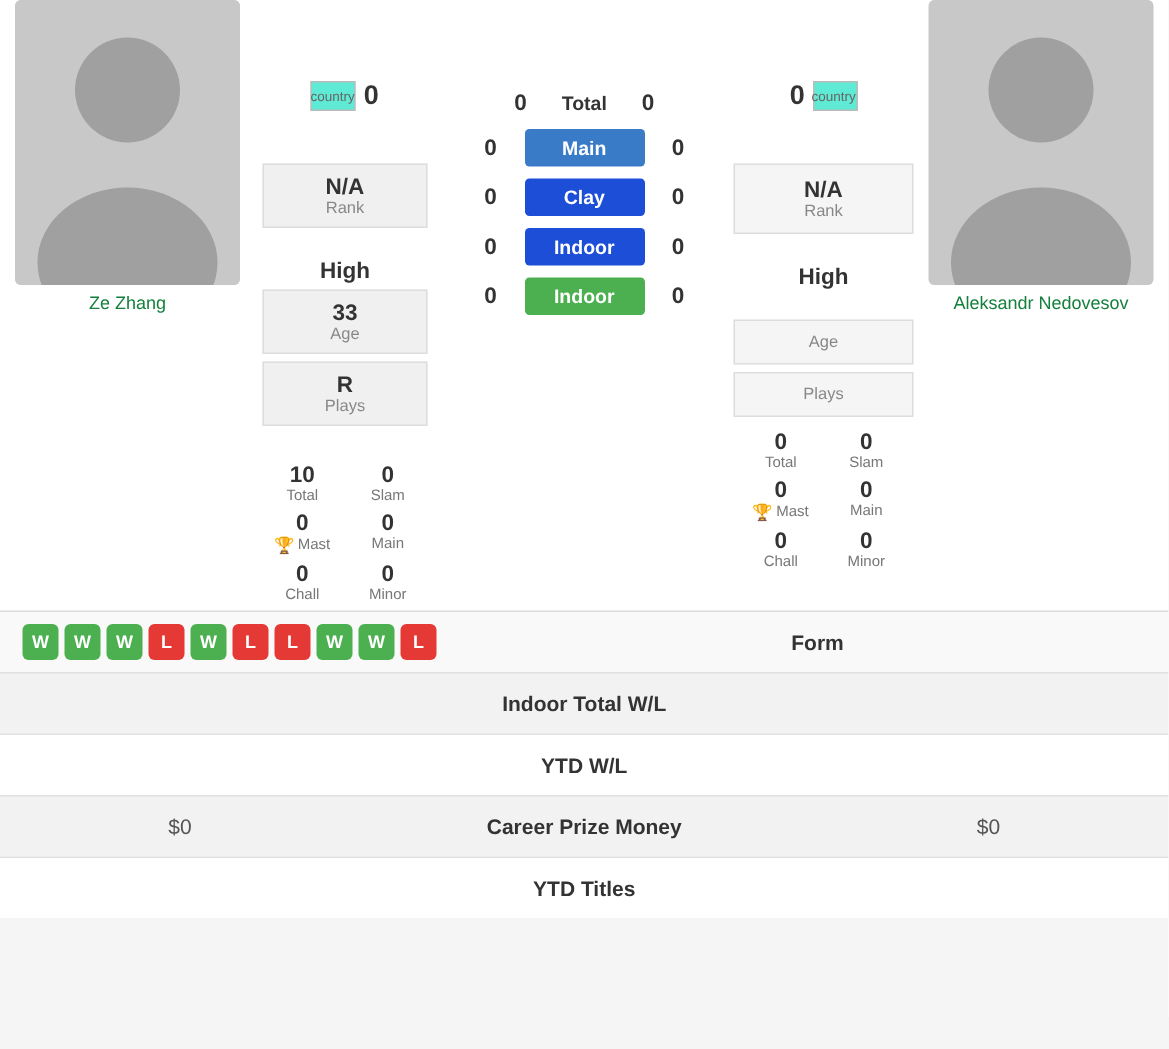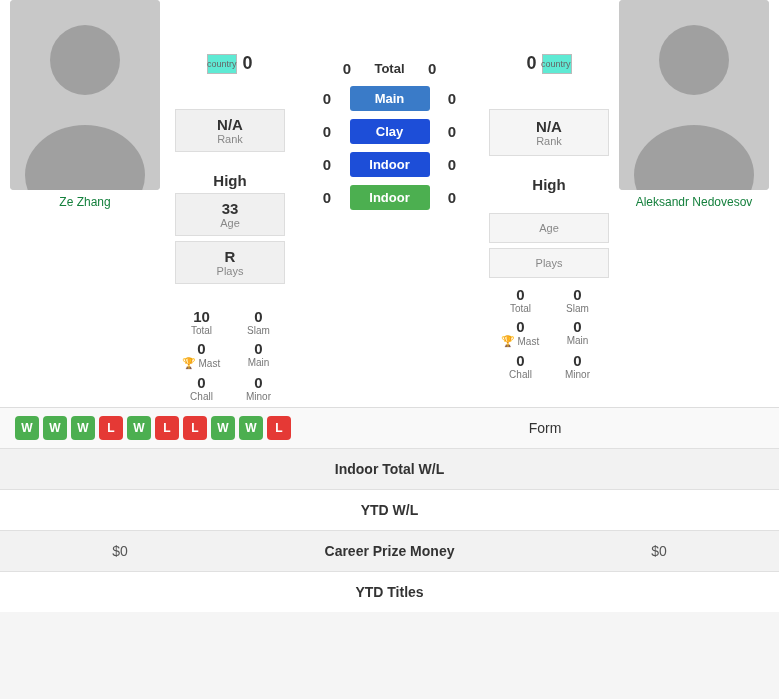--- a/index.html
+++ b/index.html
@@ -121,21 +121,21 @@
       font-size: 12px;
       color: #fff;
     }
 
     .badge-w { background: #4caf50; }
     .badge-l { background: #e53935; }
 
     .form-label {
       margin-left: auto;
       margin-right: auto;
-      font-weight: normal;
+      font-weight: bold;
       font-size: 14px;
       padding-left: 25px;
     }
 
     
     .info-row {
       display: flex;
       align-items: center;
       padding: 12px 20px;
       border-top: 1px solid #e0e0e0;

